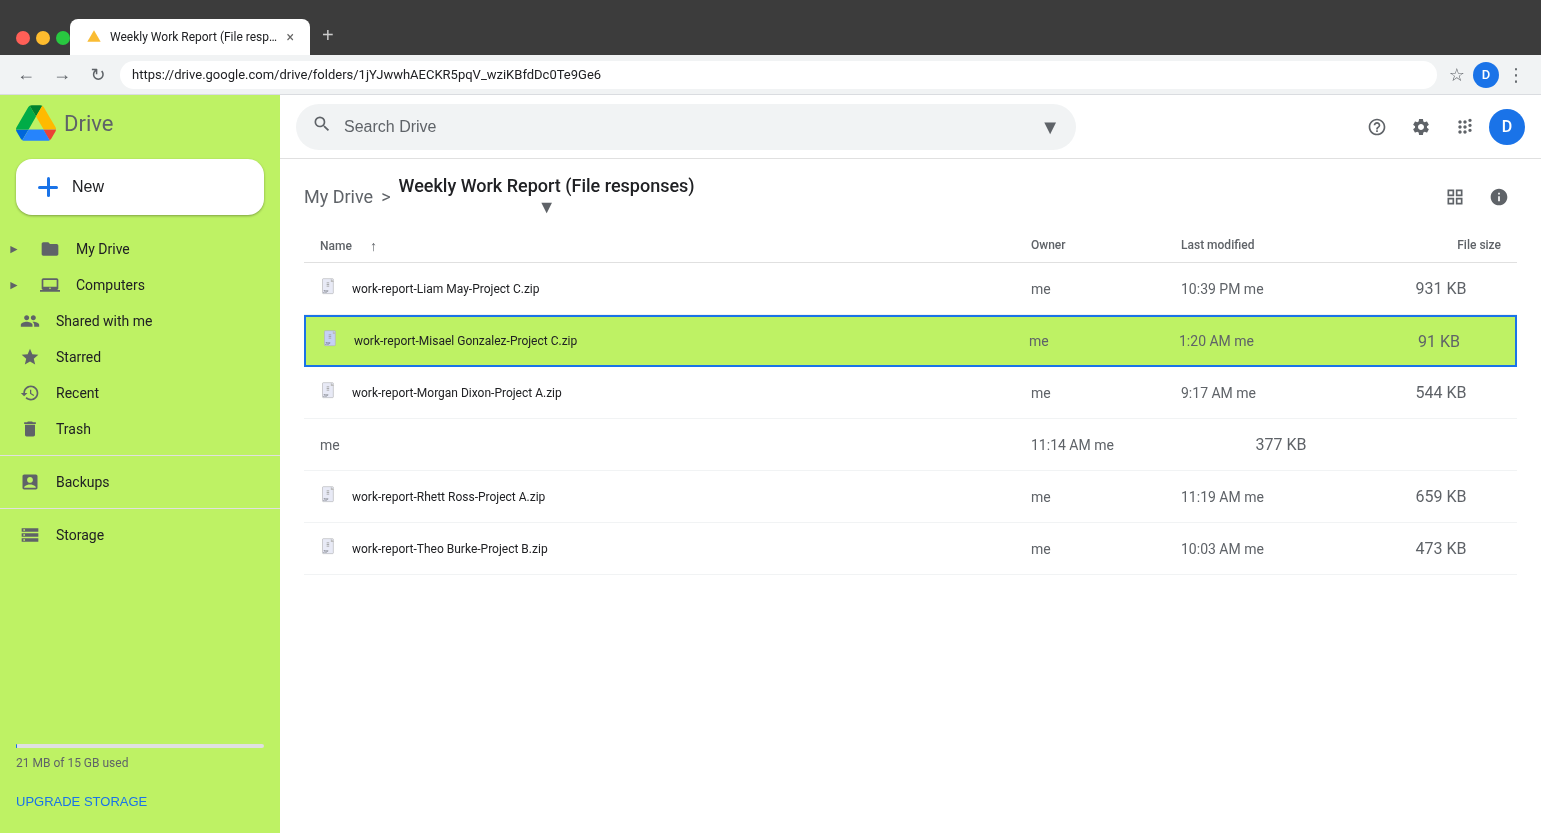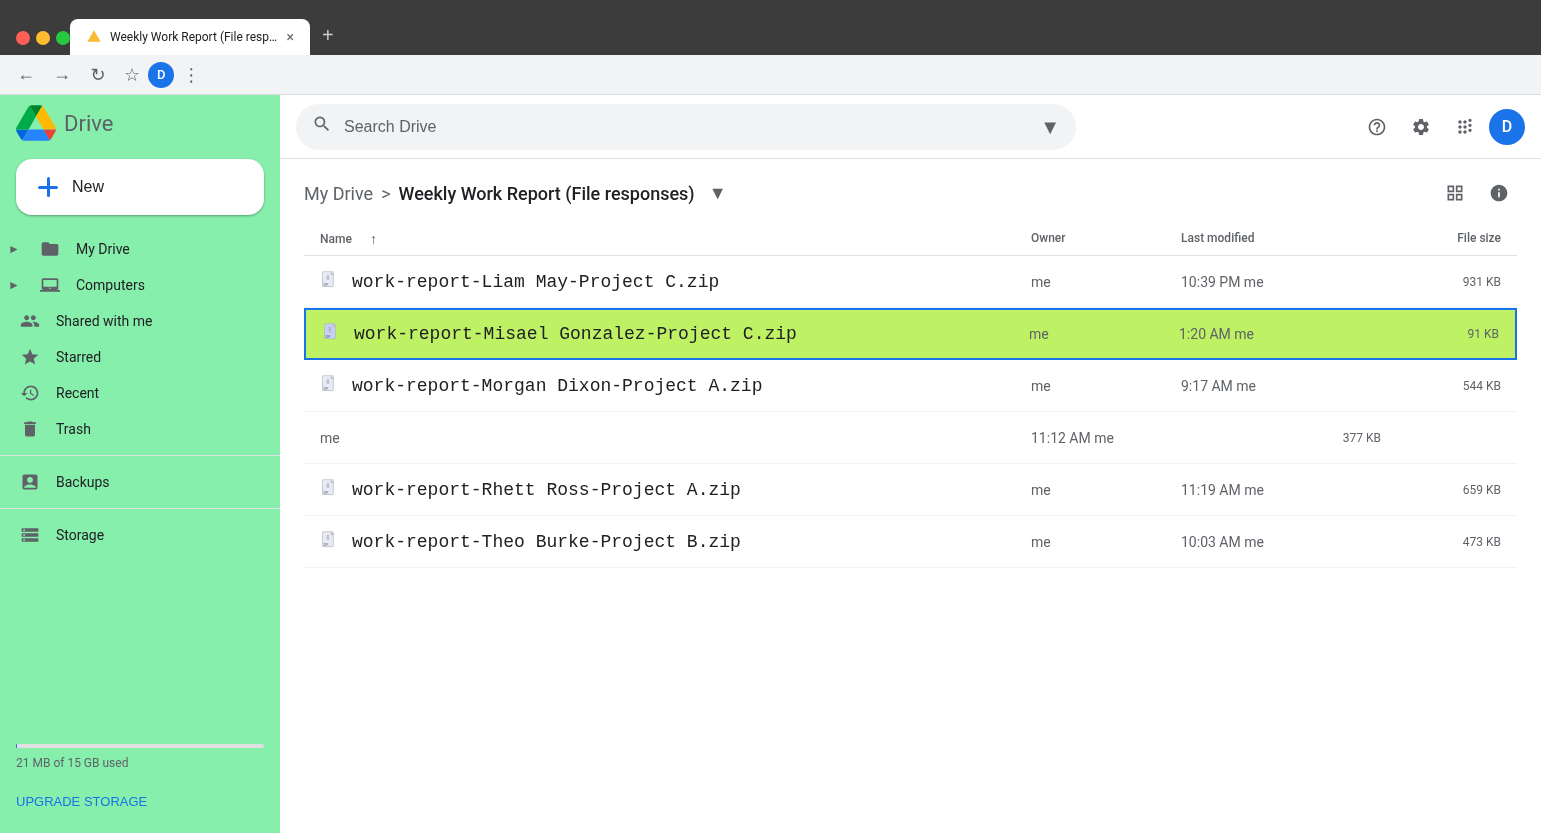--- a/index.html
+++ b/index.html
@@ -24,21 +24,21 @@
     .address-bar { flex: 1; background: #fff; border-radius: 20px; height: 28px; display: flex; align-items: center; padding: 0 12px; font-size: 13px; color: #202124; border: none; }
     .address-bar-url { color: #202124; font-size: 13px; }
     .browser-actions { display: flex; align-items: center; gap: 4px; }
     .browser-action-btn { background: none; border: none; color: #5f6368; cursor: pointer; font-size: 18px; padding: 4px; }
     .user-avatar-browser { width: 26px; height: 26px; border-radius: 50%; background: #1a73e8; color: #fff; display: flex; align-items: center; justify-content: center; font-size: 13px; font-weight: 500; }
 
     
     .app { display: flex; height: calc(100vh - 95px); }
 
     
-    .sidebar { width: 280px; min-width: 280px; background: #86efac; padding: 8px 0; display: flex; flex-direction: column; overflow-y: auto; }
+    .sidebar { width: 280px; min-width: 280px; background: #bef264; padding: 8px 0; display: flex; flex-direction: column; overflow-y: auto; }
     .sidebar-new-btn { display: flex; align-items: center; gap: 12px; margin: 8px 16px 16px 16px; padding: 16px 20px; border-radius: 16px; background: #fff; box-shadow: 0 1px 3px rgba(0,0,0,0.2), 0 1px 2px rgba(0,0,0,0.15); cursor: pointer; font-size: 16px; font-weight: 500; color: #202124; border: none; min-width: 140px; }
     .plus-icon { position: relative; width: 24px; height: 24px; }
     .plus-icon::before, .plus-icon::after { content: ''; position: absolute; background: #1a73e8; border-radius: 2px; }
     .plus-icon::before { width: 3px; height: 20px; top: 2px; left: 10.5px; }
     .plus-icon::after { width: 20px; height: 3px; top: 10.5px; left: 2px; }
 
     .sidebar-nav { flex: 1; }
     .sidebar-item { display: flex; align-items: center; gap: 16px; padding: 8px 16px; cursor: pointer; border-radius: 0 24px 24px 0; margin-right: 16px; color: #202124; font-size: 14px; font-weight: 400; }
     .sidebar-item.has-arrow { padding-left: 4px; }
     .sidebar-item .arrow { color: #5f6368; font-size: 12px; width: 20px; display: flex; align-items: center; justify-content: center; }
@@ -62,37 +62,37 @@
     .user-avatar { width: 36px; height: 36px; border-radius: 50%; background: #1a73e8; color: #fff; display: flex; align-items: center; justify-content: center; font-size: 16px; font-weight: 500; cursor: pointer; }
 
     
     .main { flex: 1; display: flex; flex-direction: column; overflow: hidden; }
     .content-area { flex: 1; overflow-y: auto; padding: 0 24px; }
 
     
     .breadcrumb { display: flex; align-items: center; gap: 8px; padding: 16px 0 12px; font-size: 18px; }
     .breadcrumb-item { color: #5f6368; cursor: pointer; }
     .breadcrumb-separator { color: #5f6368; font-size: 18px; }
-    .breadcrumb-current { color: #202124; font-weight: 500; display: flex; align-items: center; gap: 14px; }
+    .breadcrumb-current { color: #202124; font-weight: 500; display: flex; align-items: center; gap: 0; flex-direction: column; }
     .breadcrumb-dropdown { color: #5f6368; font-size: 18px; cursor: pointer; }
     .view-toggle { display: flex; align-items: center; gap: 8px; margin-left: auto; }
     .view-btn { background: none; border: none; cursor: pointer; color: #5f6368; font-size: 20px; width: 36px; height: 36px; display: flex; align-items: center; justify-content: center; border-radius: 50%; }
     .file-table-header { display: grid; grid-template-columns: 1fr 150px 200px 120px; padding: 8px 16px; border-bottom: 1px solid #e0e0e0; color: #5f6368; font-size: 12px; font-weight: 500; }
     .col-name { display: flex; align-items: center; gap: 18px; cursor: pointer; }
     .sort-arrow { font-size: 14px; }
 
     .file-row { display: grid; grid-template-columns: 1fr 150px 200px 120px; padding: 0 16px; align-items: center; height: 52px; border-bottom: 1px solid #f1f3f4; cursor: pointer; }
     .file-row.selected { background: #bef264; border: 2px solid #1a73e8; }
 
     .file-name-cell { display: flex; align-items: center; gap: 12px; }
     .file-icon { color: #5f6368; font-size: 18px; }
-    .file-name { font-size: 18px; color: #202124; font-family: Liberation Mono, monospace; }
+    .file-name { font-size: 12px; color: #202124; }
     .owner-cell { font-size: 14px; color: #5f6368; }
     .modified-cell { font-size: 14px; color: #5f6368; }
-    .size-cell { font-size: 12px; color: #5f6368; text-align: right; }
+    .size-cell { font-size: 16px; color: #5f6368; text-align: center; }
 
     
     .drive-logo { display: flex; align-items: center; gap: 8px; padding: 0 16px; }
     .drive-logo-icon { width: 40px; height: 40px; }
     .drive-logo-text { font-size: 22px; color: #5f6368; font-weight: 400; }
     .app-bar-left { display: flex; align-items: center; gap: 4px; width: 280px; min-width: 280px; }
   </style>
 </head>
 <body>
 
@@ -114,20 +114,23 @@
       <span class="tab-close">×</span>
     </div>
     <button class="new-tab-btn">+</button>
   </div>
 </div>
 
 <div class="browser-bar">
   <button class="nav-btn">←</button>
   <button class="nav-btn">→</button>
   <button class="nav-btn">↻</button>
+  <div class="address-bar">
+    <span class="address-bar-url">https://drive.google.com/drive/folders/1jYJwwhAECKR5pqV_wziKBfdDc0Te9Ge6</span>
+  </div>
   <div class="browser-actions">
     <button class="browser-action-btn">☆</button>
     <div class="user-avatar-browser">D</div>
     <button class="browser-action-btn">⋮</button>
   </div>
 </div>
 
 <div class="app">
 
   <div class="sidebar">
@@ -364,21 +367,21 @@
           </svg>
         </span>
         <span class="file-name">work-report-Morgan Dixon-Project A.zip</span>
       </div>
       <div class="owner-cell">me</div>
       <div class="modified-cell">9:17 AM  me</div>
       <div class="size-cell">544 KB</div>
     </div>
           <div class="file-row">
       <div class="owner-cell">me</div>
-      <div class="modified-cell">11:12 AM  me</div>
+      <div class="modified-cell">11:14 AM  me</div>
       <div class="size-cell">377 KB</div>
     </div>
           <div class="file-row">
       <div class="file-name-cell">
         <span class="file-icon">
           <svg width="20" height="20" viewBox="0 0 24 24" fill="none">
             <rect x="3" y="2" width="13" height="18" rx="1" fill="#dadce0"></rect>
             <rect x="3" y="2" width="13" height="18" rx="1" fill="#e8eaf6" stroke="#9e9e9e" stroke-width="0.5"></rect>
             <path d="M13 2l4 4h-4V2z" fill="#bdbdbd"></path>
             <line x1="8" y1="7" x2="11" y2="7" stroke="#9e9e9e" stroke-width="1"></line>

